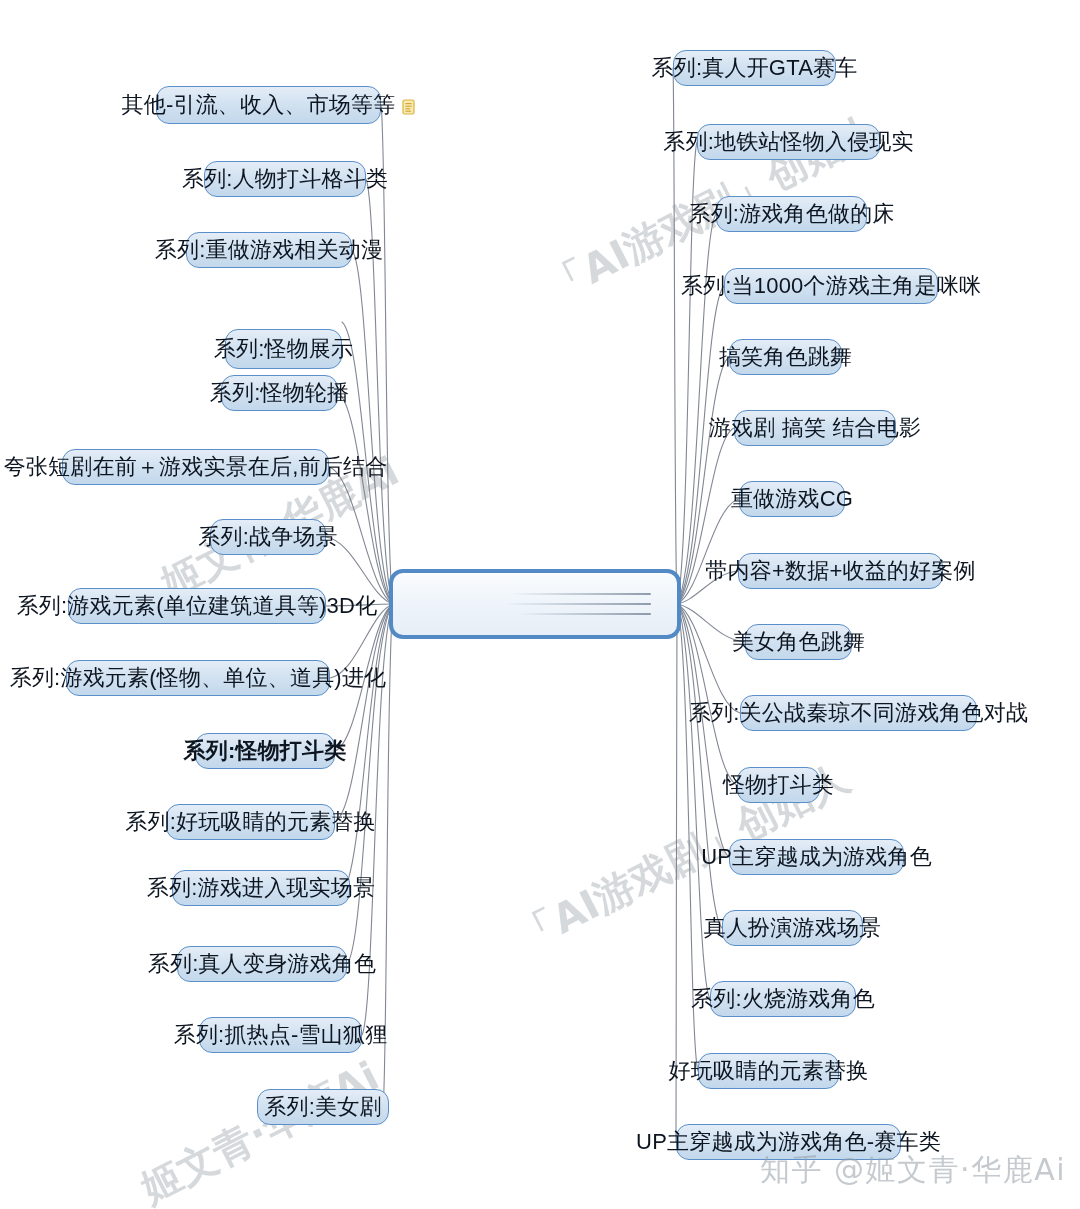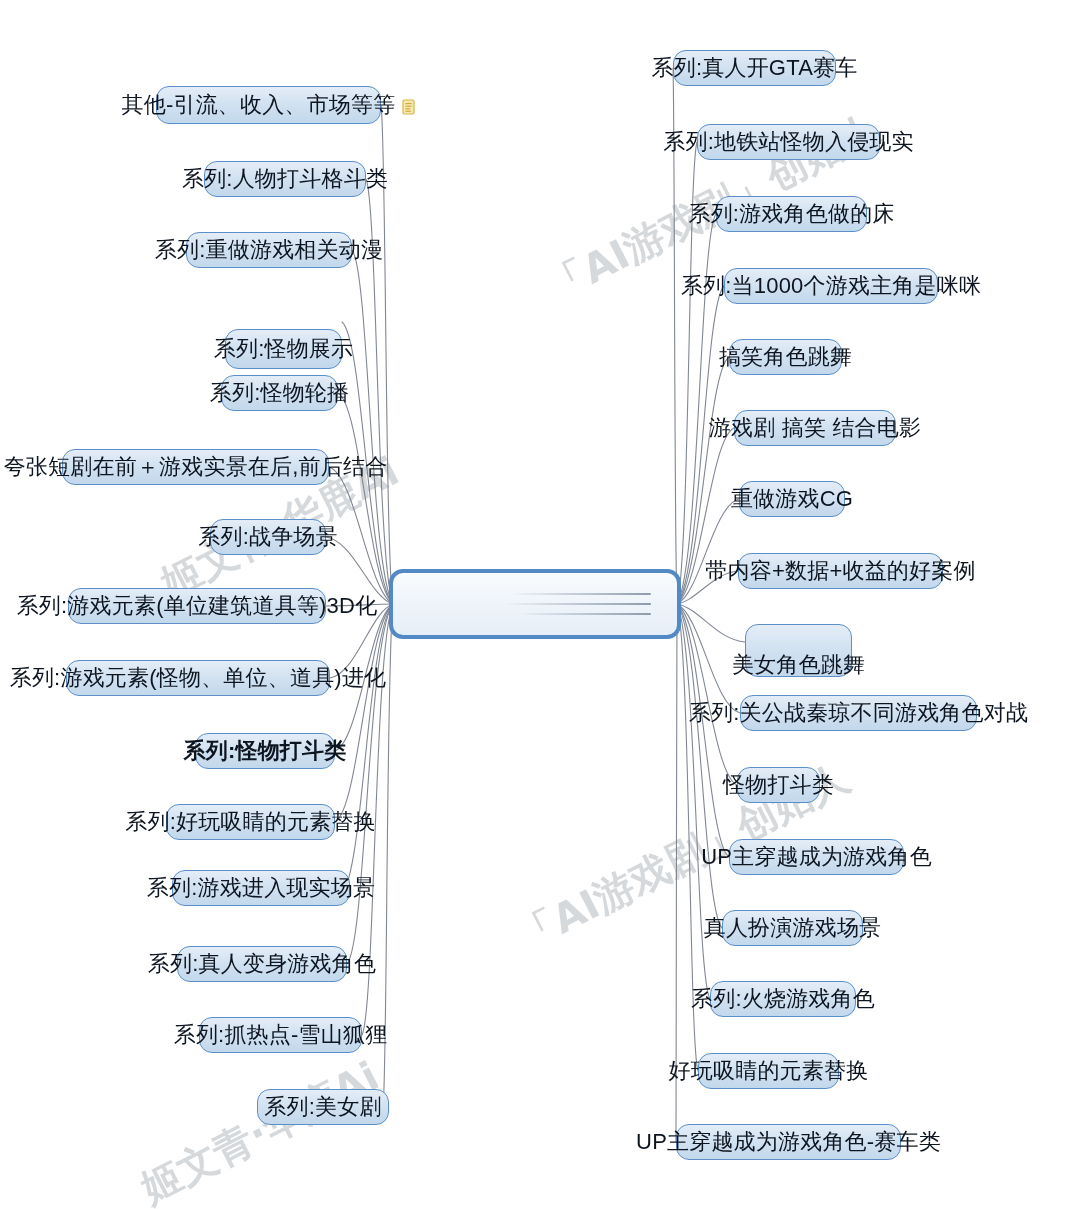--- a/index.html
+++ b/index.html
@@ -255,21 +255,21 @@
       </div>
       <div class="node right" style="left: 734px; top: 410px; width: 162px; height: 36px;">
         <span class="node-label">游戏剧 搞笑 结合电影</span>
       </div>
       <div class="node right" style="left: 739px; top: 481px; width: 106px; height: 36px;">
         <span class="node-label">重做游戏CG</span>
       </div>
       <div class="node right" style="left: 738px; top: 553px; width: 205px; height: 36px;">
         <span class="node-label">带内容+数据+收益的好案例</span>
       </div>
-      <div class="node right" style="left: 745px; top: 624px; width: 107px; height: 53px; align-items: flex-end;">
+      <div class="node right" style="left: 745px; top: 624px; width: 107px; height: 36px;">
         <span class="node-label">美女角色跳舞</span>
       </div>
       <div class="node right" style="left: 740px; top: 695px; width: 237px; height: 36px;">
         <span class="node-label">系列:关公战秦琼不同游戏角色对战</span>
       </div>
       <div class="node right" style="left: 737px; top: 767px; width: 83px; height: 36px;">
         <span class="node-label">怪物打斗类</span>
       </div>
       <div class="node right" style="left: 729px; top: 839px; width: 175px; height: 36px;">
         <span class="node-label">UP主穿越成为游戏角色</span>
@@ -281,13 +281,14 @@
         <span class="node-label">系列:火烧游戏角色</span>
       </div>
       <div class="node right" style="left: 698px; top: 1053px; width: 141px; height: 36px;">
         <span class="node-label">好玩吸睛的元素替换</span>
       </div>
       <div class="node right" style="left: 676px; top: 1124px; width: 225px; height: 36px;">
         <span class="node-label">UP主穿越成为游戏角色-赛车类</span>
       </div>
     </div>
 
+  <div id="footer-watermark">知乎 @姬文青·华鹿Ai</div>
 </div>
 
 </body></html>

